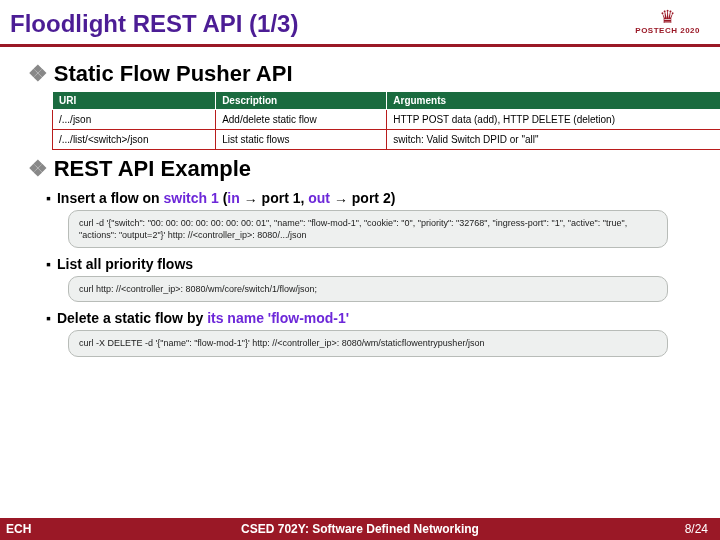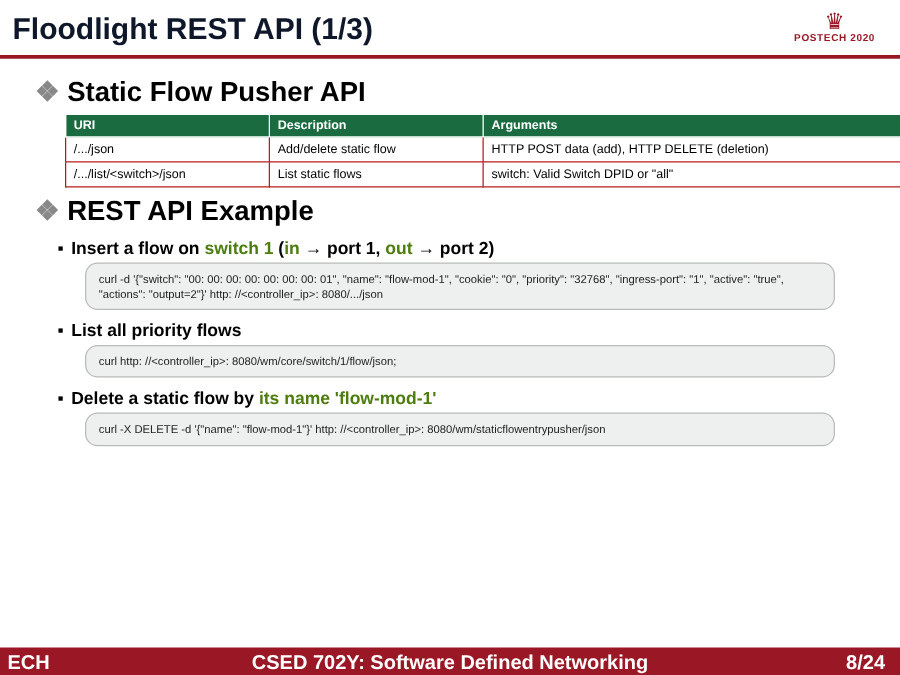--- a/index.html
+++ b/index.html
@@ -1,37 +1,37 @@
 <!DOCTYPE html>
 <html><head>
 <meta charset="utf-8">
 <style>
 *{box-sizing:border-box;margin:0;padding:0}
 body{width:720px;height:540px;background:#d8d8d8;font-family:Arial,Helvetica,sans-serif;position:relative;overflow:hidden}
 .slide{width:720px;height:540px;background:#fff;position:relative}
-.title{font-size:24px;font-weight:bold;color:#0f172a;padding:10px 0 6px 10px}
+.title{font-size:24px;font-weight:bold;color:#4c1d95;padding:10px 0 6px 10px}
 .titlebar{height:3px;background:#9a1826;width:100%}
 .logo{position:absolute;top:8px;right:20px;text-align:center;color:#9a1826}
 .logo .crest{font-size:18px;line-height:1}
 .logo .txt{font-size:8px;font-weight:bold;letter-spacing:0.5px}
 .content{padding:8px 20px 0 20px}
 .diamond{color:#888}
 .h1{font-size:22px;font-weight:bold;color:#000;margin:6px 0 4px 8px}
 .h1 .diamond{margin-right:6px}
 table{border-collapse:collapse;width:709px;margin-left:32px;font-size:10px}
 th{background:#1a6b3f;color:#fff;text-align:left;padding:3px 6px;font-weight:bold;border:1px solid #fff}
 td{background:#fff;padding:4px 6px;border:1px solid #b91c1c;color:#000}
 .sub{font-size:14px;font-weight:bold;color:#000;margin:8px 0 4px 26px}
 .sq{color:#000;margin-right:6px}
-.red{color:#4d7c0f}
+.red{color:#6d28d9}
 .codebox{background:#eef0ef;border:1px solid #b8bcb8;border-radius:10px;padding:6px 10px;margin:2px 0 6px 48px;width:600px;font-size:9px;line-height:1.35;color:#222;word-wrap:break-word}
-.footer{position:absolute;bottom:0;left:0;right:0;height:22px;background:#9a1826;color:#fff;font-size:16px}
+.footer{position:absolute;bottom:0;left:0;right:0;height:22px;background:#9a1826;color:#fff;font-size:12px}
 .footer .l{position:absolute;left:6px;top:4px;font-weight:bold}
 .footer .c{position:absolute;left:0;right:0;top:4px;text-align:center;font-weight:bold}
-.footer .r{position:absolute;right:12px;top:4px;font-weight:bold}
+.footer .r{position:absolute;right:12px;top:4px;font-weight:normal}
 </style>
 </head>
 <body>
 
 <div class="slide">
   <div class="title">Floodlight REST API (1/3)</div>
   <div class="logo">
     <div class="crest">♛</div>
     <div class="txt"><span>POSTECH</span> <span>2020</span></div>
   </div>

